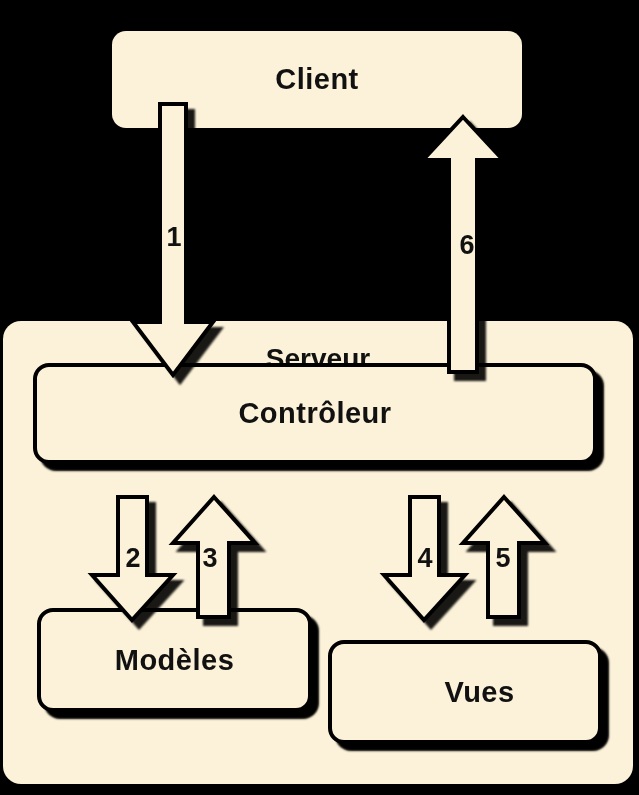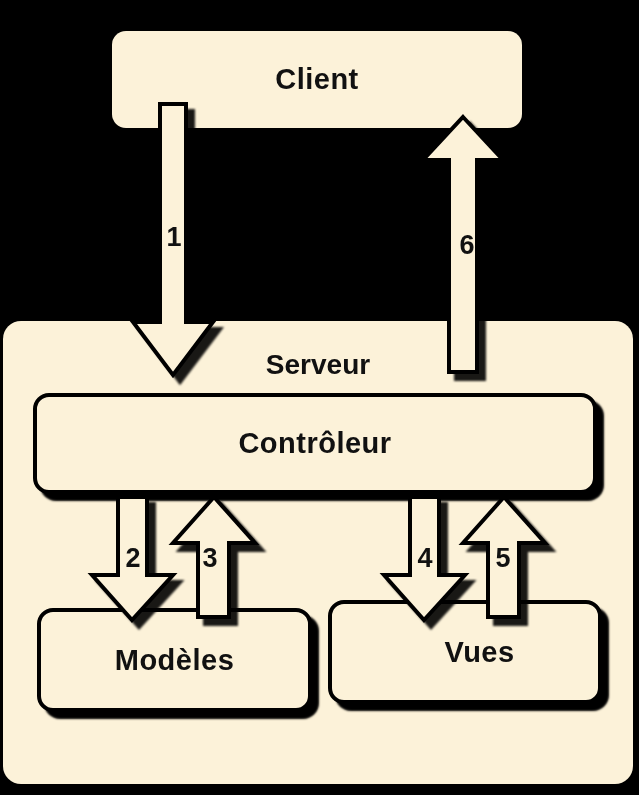--- a/index.html
+++ b/index.html
@@ -26,34 +26,34 @@
     left:112px;top:6px;width:410px;height:97px;
     border-radius:14px;
     margin-top:25px;
   }
   .serveur{
     left:3px;top:321px;width:630px;height:463px;
     border-radius:18px;
     display:block;
   }
   .serveur-title{
-    margin-top:28px;
+    margin-top:22px;
     text-align:center;
     font-size:28px;
     font-weight:bold;
     color:var(--text,#111);
   }
   .inner{
     border:4px solid var(--outline,#000);
     border-radius:16px;
     box-shadow:7px 7px 2px var(--shadow,#000);
   }
-  .controleur{left:33px;top:393px;width:564px;height:101px;}
+  .controleur{left:33px;top:363px;width:564px;height:101px;}
   .modeles{left:37px;top:608px;width:275px;height:104px;}
-  .vues{left:328px;top:600px;width:274px;height:104px;padding-left:29px;}
+  .vues{left:328px;top:640px;width:274px;height:104px;padding-left:29px;}
   .arrows-layer{
     position:absolute;left:0;top:0;width:639px;height:795px;
     pointer-events:none;
   }
   .arrow-shape{
     fill:var(--box-fill,#FCF2D9);
     stroke:var(--outline,#000);
     stroke-width:4;
     stroke-linejoin:miter;
   }

